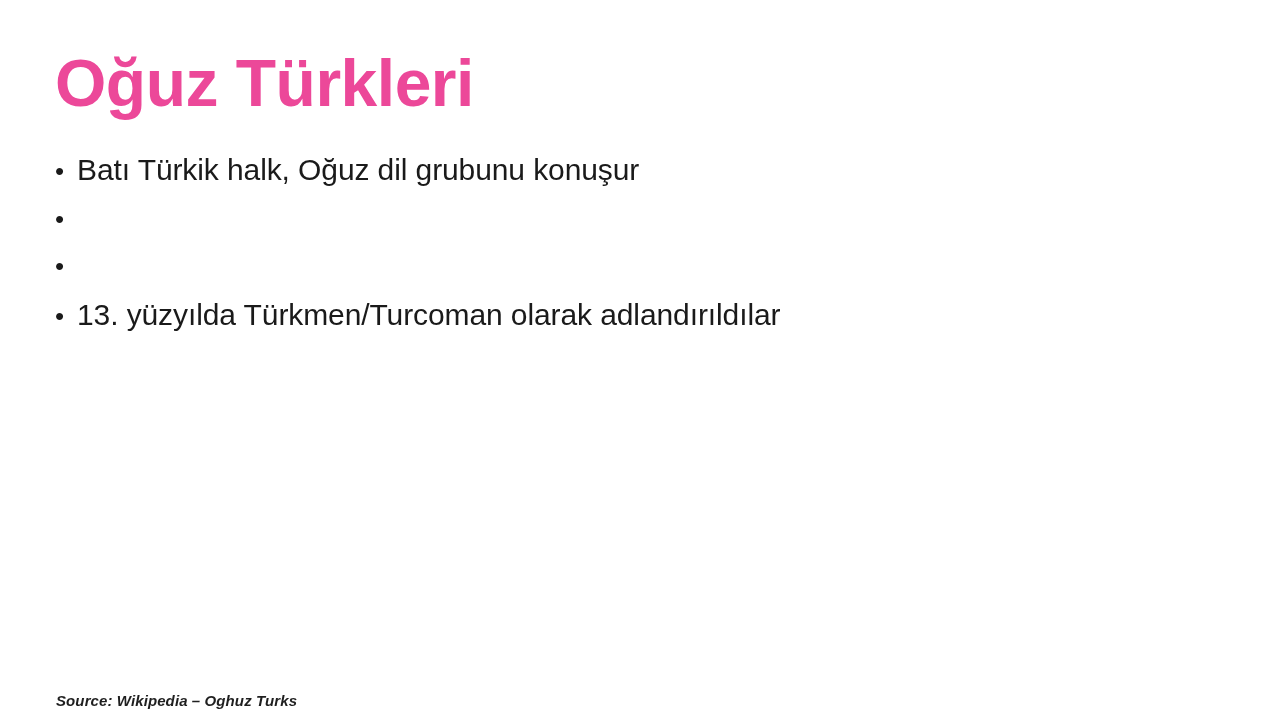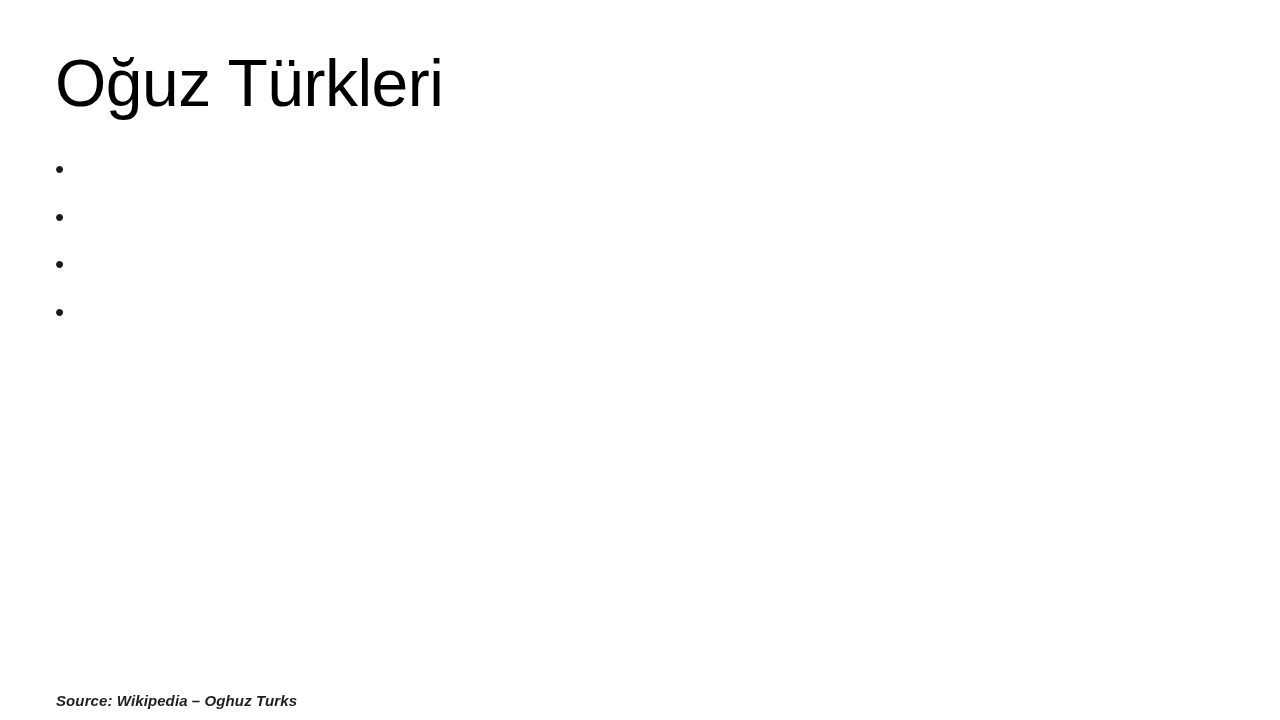--- a/index.html
+++ b/index.html
@@ -22,24 +22,24 @@
     background: #ffffff;
     box-sizing: border-box;
   }
 
   .slide-title {
     position: absolute;
     left: 55px;
     top: 48px;
     margin: 0;
     font-size: 66px;
-    font-weight: 400;
+    font-weight: 700;
     line-height: 1.08;
     letter-spacing: -0.5px;
-    color: #000000;
+    color: #ec4899;
     white-space: nowrap;
   }
 
   .bullet-list {
     position: absolute;
     left: 55px;
     top: 146px;
     margin: 0;
     padding: 0;
     list-style: none;
@@ -87,31 +87,33 @@
 <body>
 
 <div class="slide">
 
   <h1 class="slide-title">Oğuz Türkleri</h1>
 
   <ul class="bullet-list">
 
     <li class="bullet-item">
       <span class="bullet-marker">•</span>
+      <span class="bullet-text">Batı Türkik halk, Oğuz dil grubunu konuşur</span>
     </li>
 
     <li class="bullet-item">
       <span class="bullet-marker">•</span>
     </li>
 
     <li class="bullet-item">
       <span class="bullet-marker">•</span>
     </li>
 
     <li class="bullet-item">
       <span class="bullet-marker">•</span>
+      <span class="bullet-text">13. yüzyılda Türkmen/Turcoman olarak adlandırıldılar</span>
     </li>
 
   </ul>
 
   <p class="source-note">Source: Wikipedia – Oghuz Turks</p>
 
 </div>
 
 </body></html>

